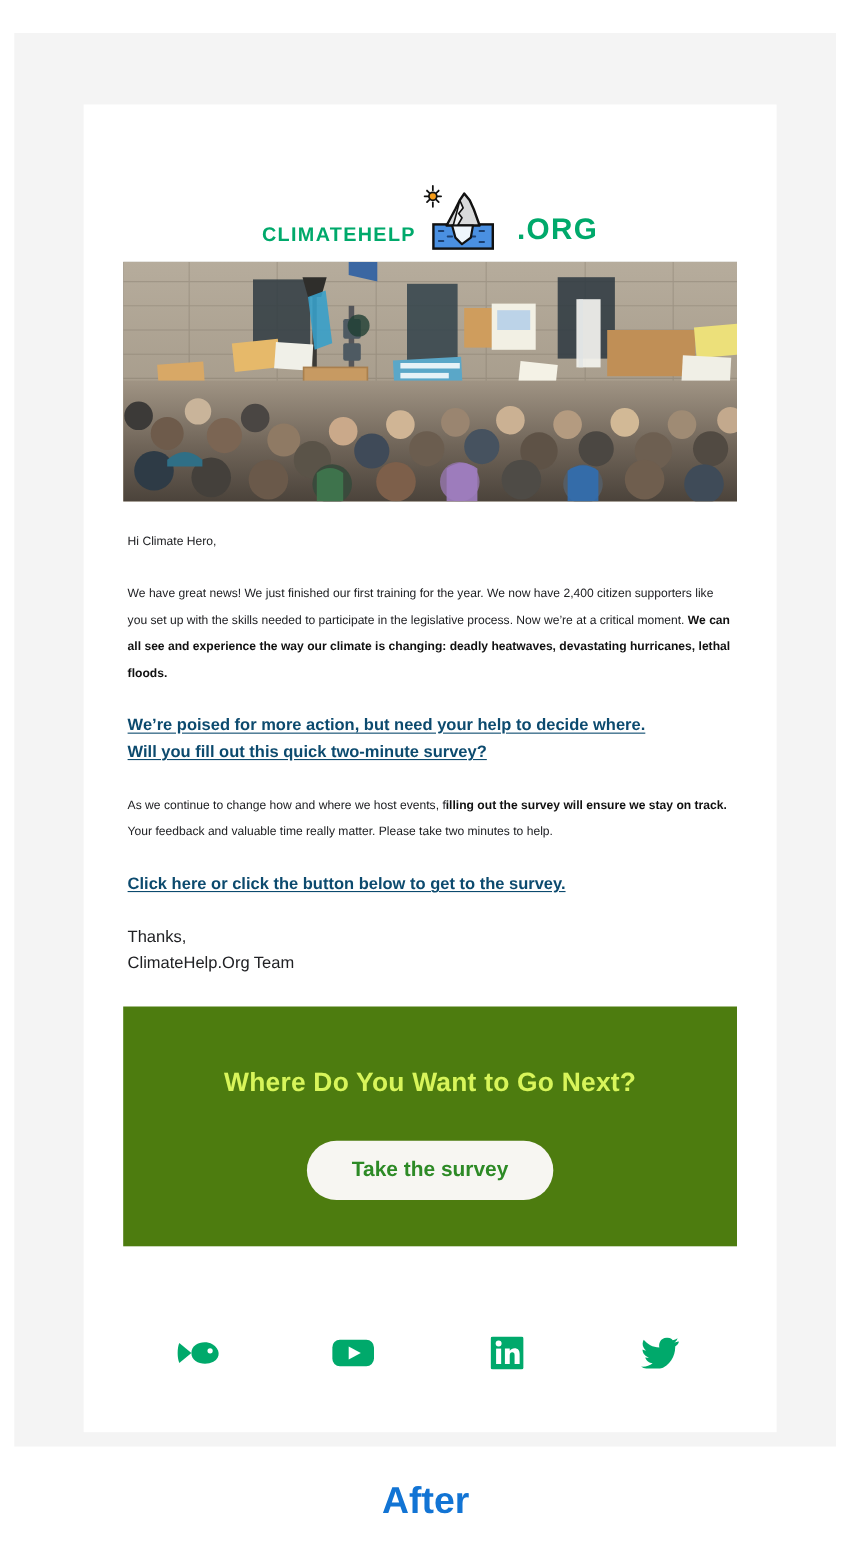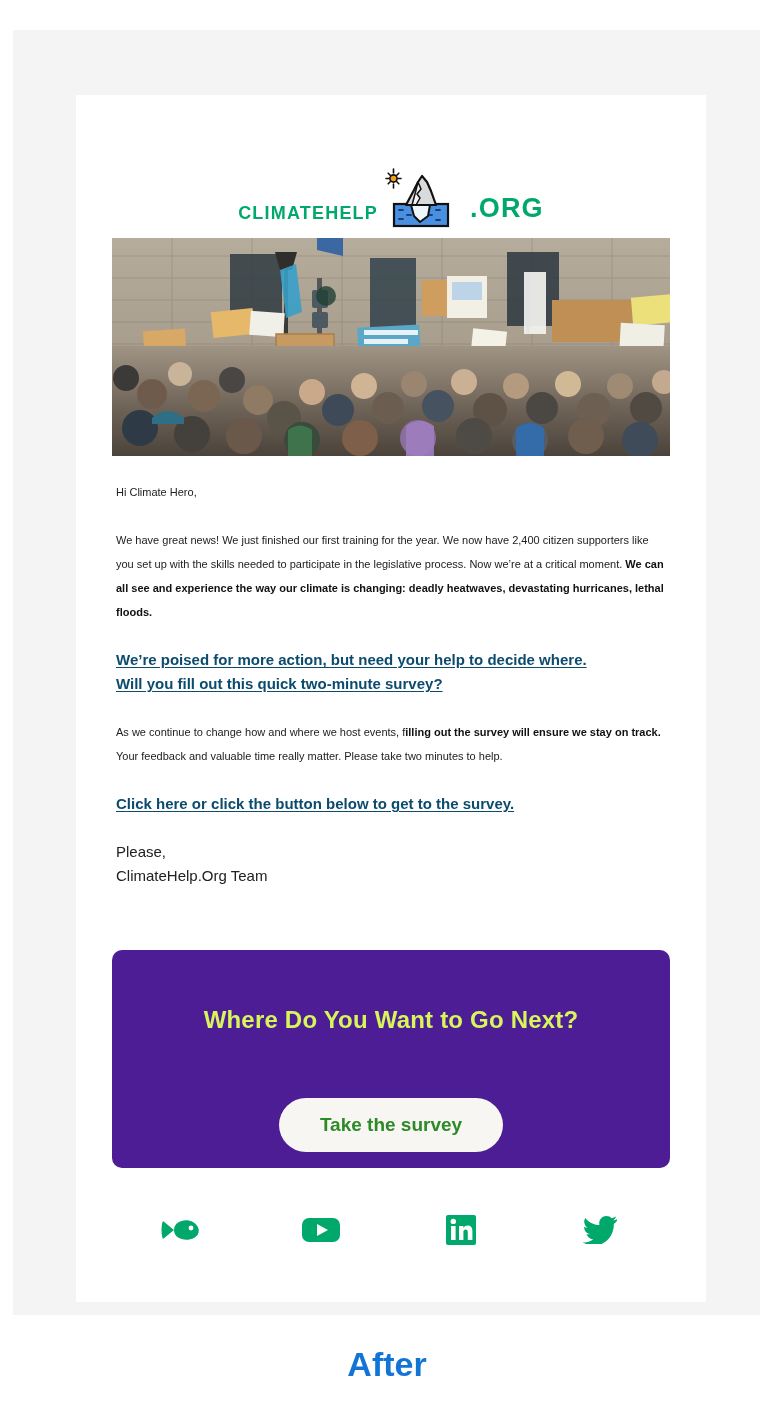--- a/index.html
+++ b/index.html
@@ -120,37 +120,36 @@
   .sign {
     font-size: 15px;
     line-height: 24px;
     color: #202124;
   }
 
   
   .cta {
     position: absolute;
     left: 36px;
-    top: 855px;
+    top: 820px;
     width: 558px;
     height: 218px;
-    background: #4c1d95;
+    background: #4d7c0f;
     text-align: center;
-    border-radius: 10px;
   }
   .cta-title {
     margin-top: 56px;
     font-size: 24px;
     font-weight: 700;
     color: #d8f55a;
     letter-spacing: 0.2px;
   }
   .cta-btn {
     display: inline-block;
-    margin-top: 64px;
+    margin-top: 38px;
     min-width: 224px;
     padding: 16px 34px;
     background: #f7f6f2;
     border: none;
     border-radius: 40px;
     font-family: "Liberation Sans", sans-serif;
     font-size: 19px;
     font-weight: 700;
     color: #2d8a26;
     cursor: pointer;
@@ -356,21 +355,21 @@
           <a class="elink">Will you fill out this quick two-minute survey?</a>
         </div>
 
         <p class="para"><span>As we continue to change how and where we host events, f</span><b>illing out the survey will ensure we stay on track.</b><span> Your feedback and valuable time really matter. Please take two minutes to help.</span></p>
 
         <div class="link-block">
           <a class="elink">Click here or click the button below to get to the survey.</a>
         </div>
 
         <div>
-          <div class="sign">Please,</div>
+          <div class="sign">Thanks,</div>
           <div class="sign">ClimateHelp.Org Team</div>
         </div>
       </div>
 
       <div class="cta">
         <div class="cta-title">Where Do You Want to Go Next?</div>
         <button class="cta-btn">Take the survey</button>
       </div>
 
       <div class="social">

